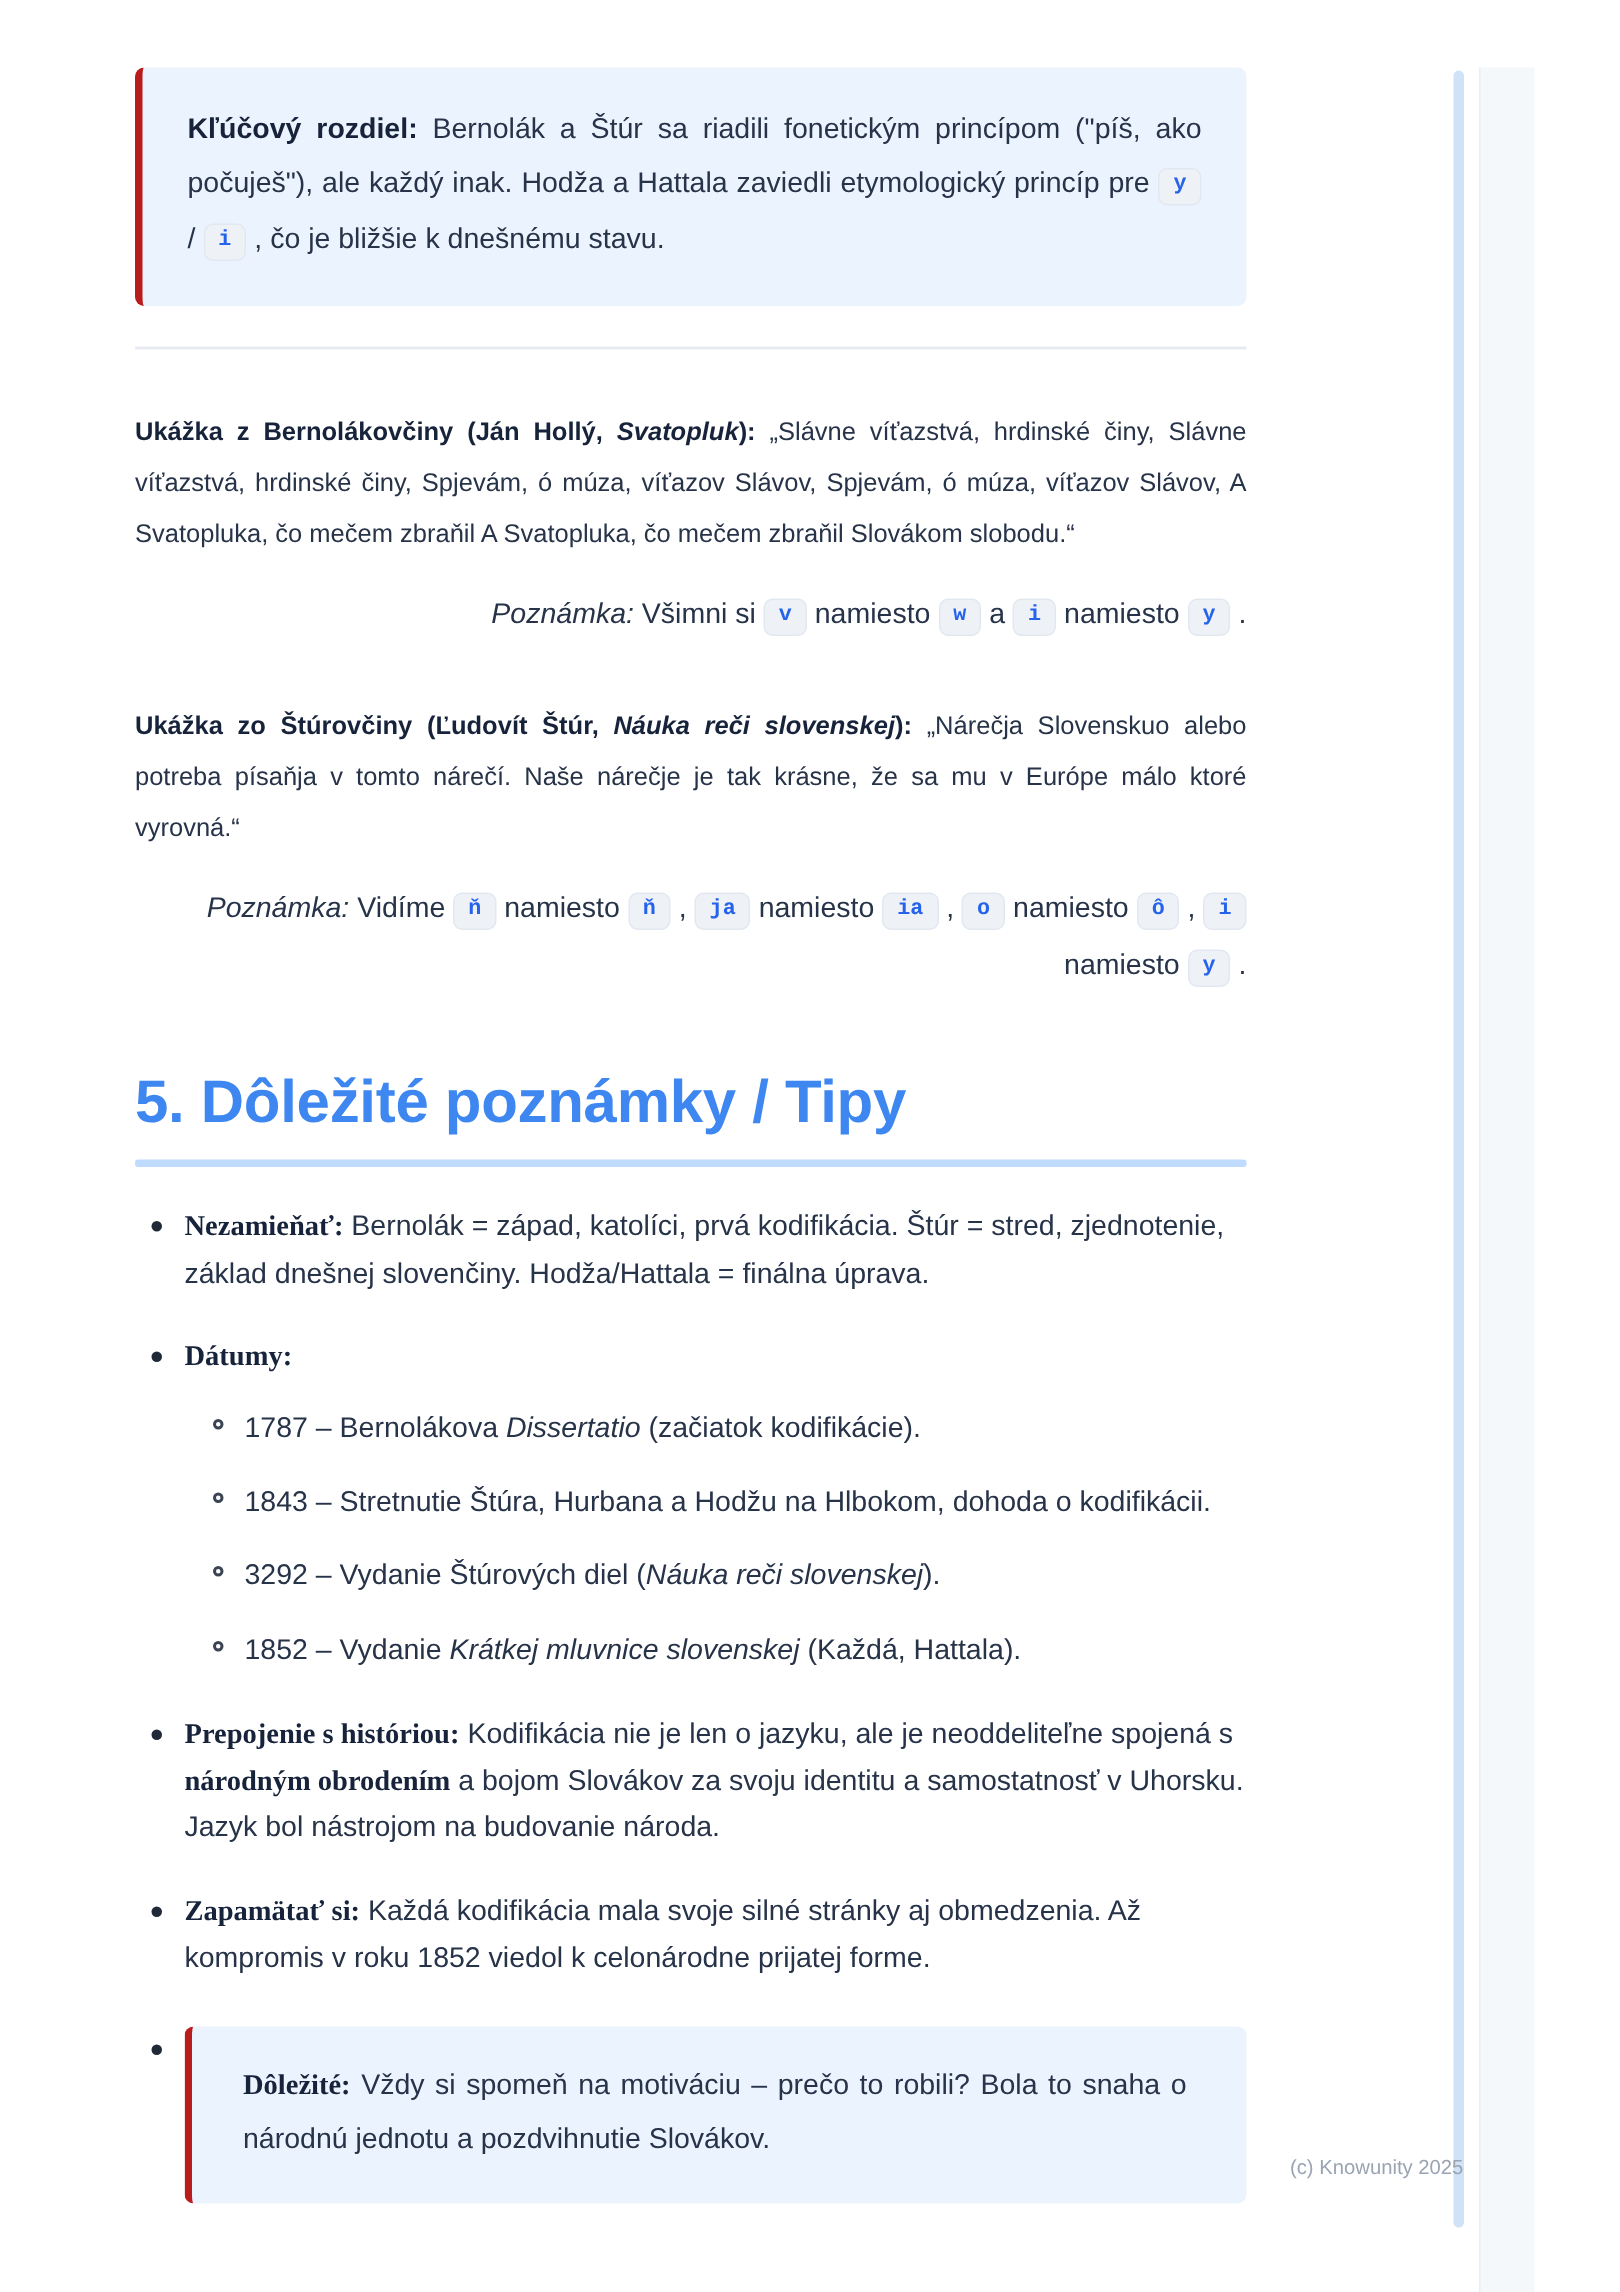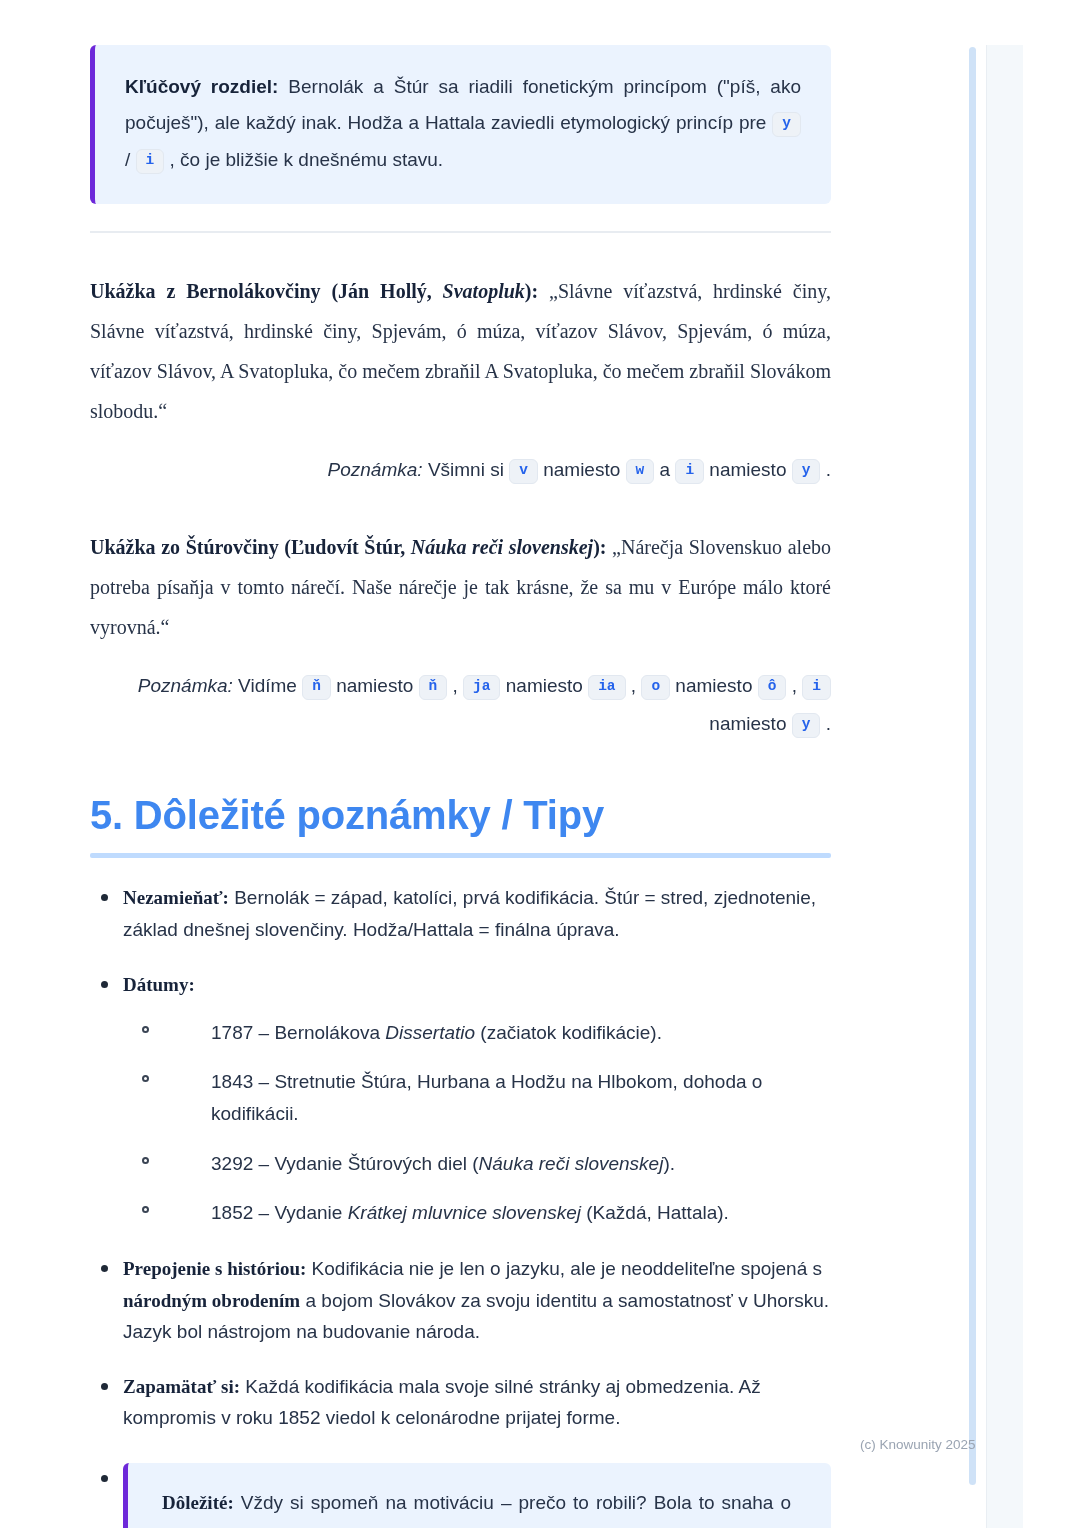--- a/index.html
+++ b/index.html
@@ -19,45 +19,44 @@
   .content {
     position: absolute;
     left: 90px;
     top: 0;
     width: 741px;
   }
 
   
   .callout {
     background: #EBF3FE;
-    border-left: 5px solid #6d28d9;
+    border-left: 5px solid #b91c1c;
     border-radius: 6px;
     padding: 24px 30px 26px 30px;
     font-size: 19px;
     line-height: 1.92;
     text-align: justify;
     color: #273348;
   }
   .callout-top { margin-top: 45px; }
   .callout b { color: #17233a; }
 
   .divider {
     height: 2px;
     background: #E8ECF1;
     border: none;
     margin: 27px 0 0 0;
   }
 
   .para {
-    font-size: 20px;
+    font-size: 17px;
     line-height: 2.0;
     text-align: justify;
     margin-top: 38px;
     color: #273348;
-    font-family: Liberation Serif, serif;
   }
   .para b { color: #17233a; }
   .booktitle { font-style: italic; font-weight: 700; color: #17233a; }
 
   .note {
     font-size: 19px;
     line-height: 2.0;
     margin-top: 18px;
     color: #273348;
     text-align: right;
@@ -104,21 +103,21 @@
   }
   .bullet-body {
     flex: 1;
     font-size: 19px;
     line-height: 1.64;
     color: #273348;
   }
   .bullet-body b { color: #17233a; font-family: Liberation Serif, serif; }
 
   .sublist { margin-top: 2px; }
-  .sub { display: flex; margin-top: 17px; gap: 48px; }
+  .sub { display: flex; margin-top: 17px; }
   .sub-dot {
     flex: none;
     width: 7px; height: 7px;
     border-radius: 50%;
     border: 2px solid #3a4454;
     background: transparent;
     margin: 9px 14px 0 19px;
   }
   .sub-body {
     flex: 1;

